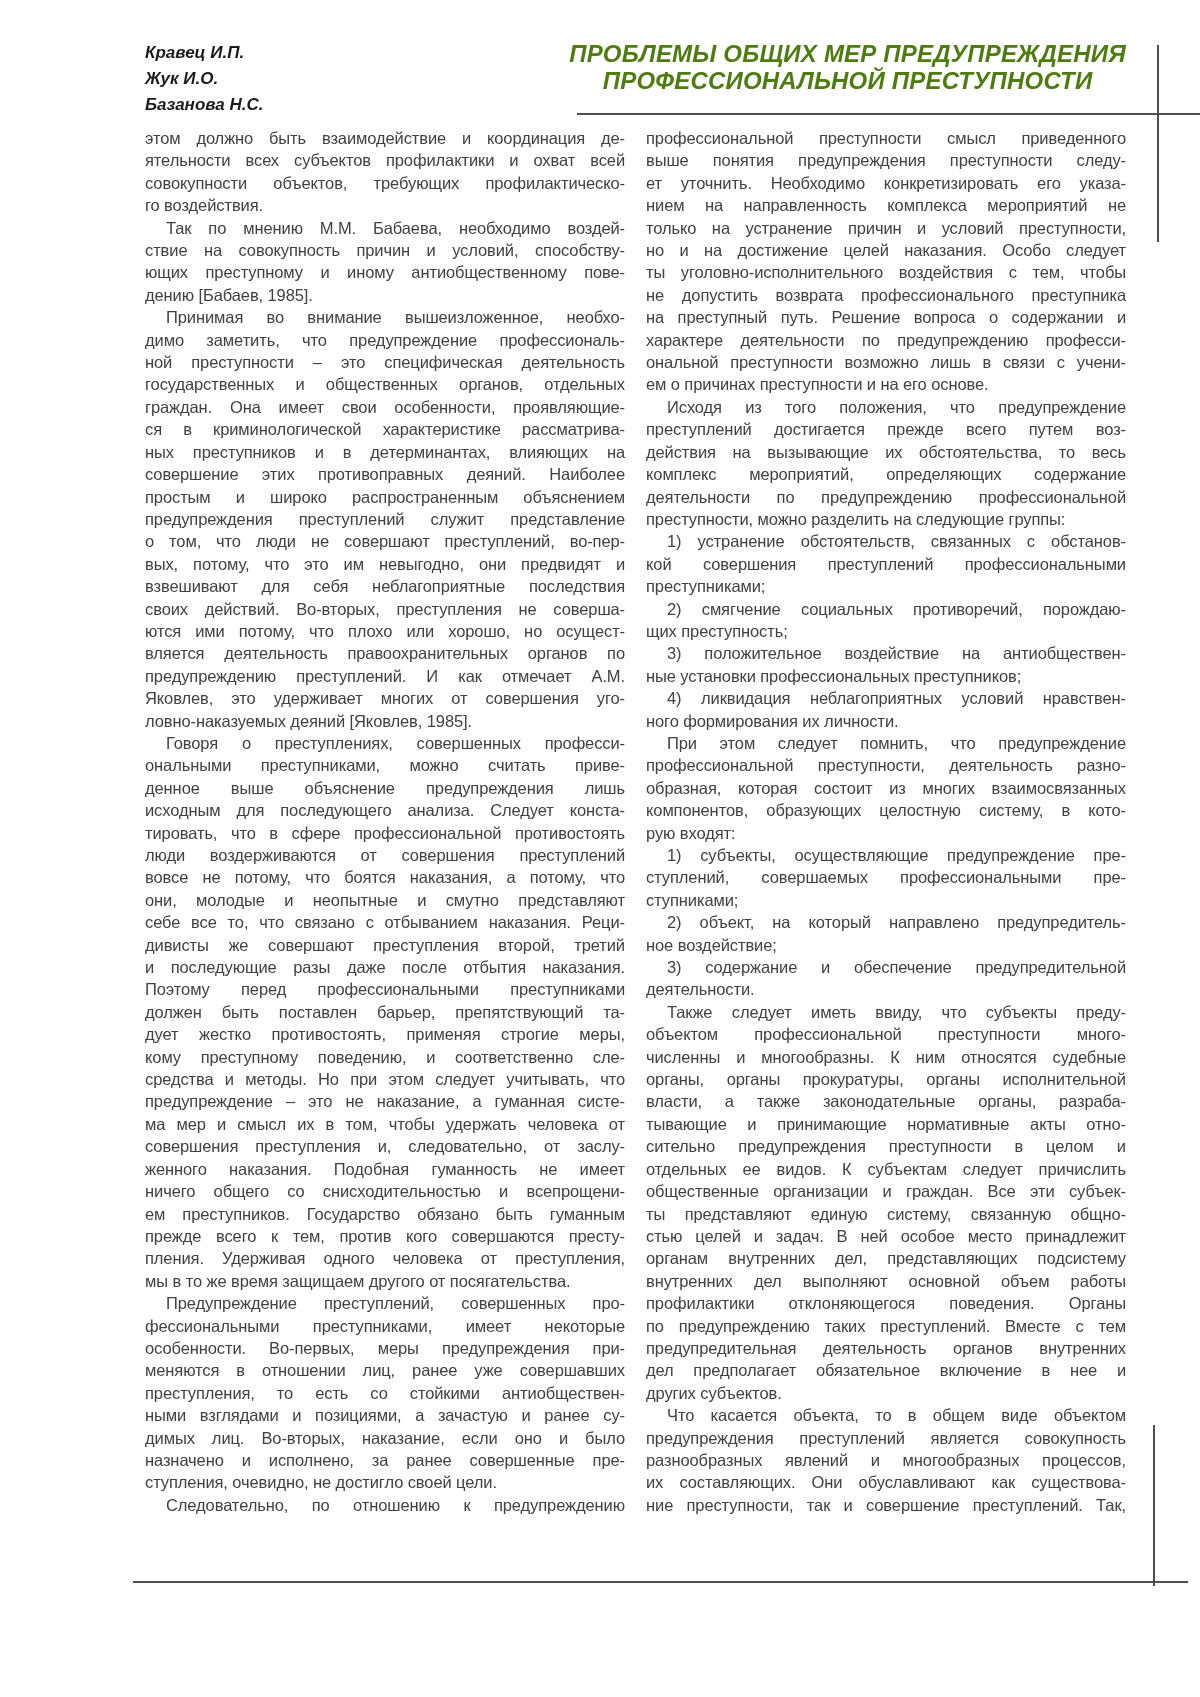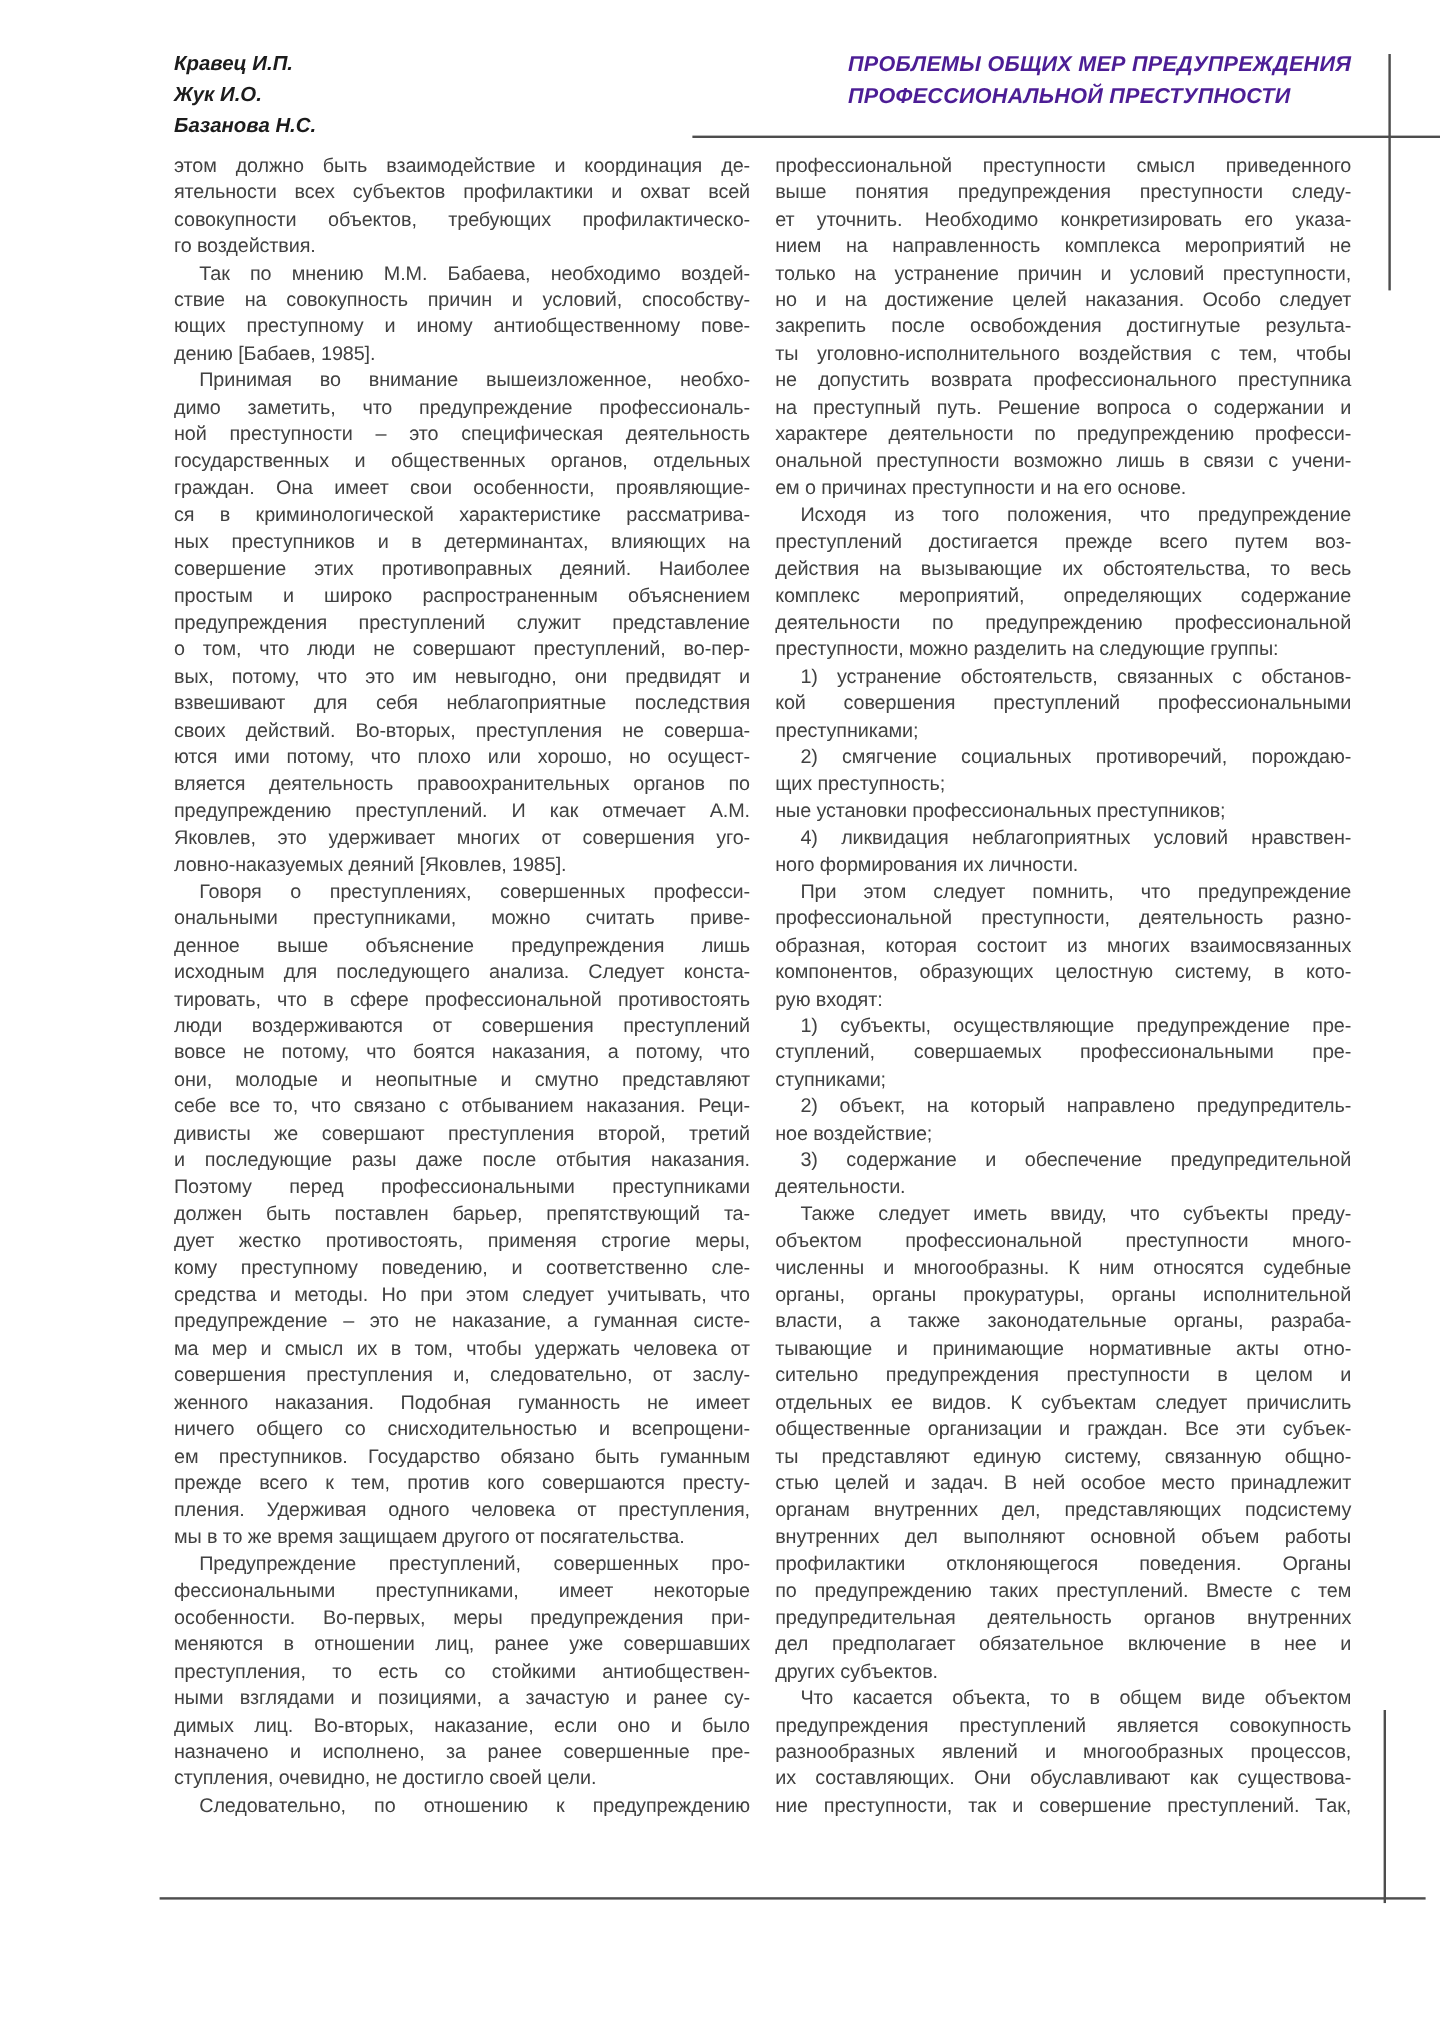--- a/index.html
+++ b/index.html
@@ -1,22 +1,22 @@
 <!DOCTYPE html>
 <html lang="ru"><head>
 <meta charset="utf-8">
 <style>
   html,body{margin:0;padding:0;background:#fff;}
   .page{position:relative;width:1200px;height:1586px;background:#ffffff;overflow:hidden;
         font-family:Liberation Sans, sans-serif;color:#414141;margin-left:40px;}
   
   .authors{position:absolute;left:105px;top:40px;font-size:17px;line-height:26px;
            font-weight:bold;font-style:italic;color:#1c1c1c;}
-  .title{position:absolute;right:114px;top:40px;text-align:left;font-size:18px;line-height:27px;
-         font-weight:bold;font-style:italic;letter-spacing:.2px;color:#4c1d95;}
+  .title{position:absolute;right:114px;top:40px;text-align:center;font-size:24px;line-height:27px;
+         font-weight:bold;font-style:italic;letter-spacing:.2px;color:#4d7c0f;}
   
   .rule{position:absolute;background:#4d4d4d;}
   .rule-h-top{left:537px;top:113px;width:635px;height:2px;}
   .rule-v-top{left:1117px;top:45px;width:2px;height:197px;}
   .rule-h-bottom{left:93px;top:1581px;width:1055px;height:2px;}
   .rule-v-bottom{left:1113px;top:1425px;width:2px;height:203px;}
   
   .col{position:absolute;top:127px;width:480px;font-size:16.5px;line-height:22.4px;
        letter-spacing:-0.1px;color:#414141;}
   .col-left{left:105px;}
@@ -129,21 +129,20 @@
       </div>
     </div>
   <div class="col col-right">
       <div class="para">
         <div class="line">профессиональной преступности смысл приведенного</div>
         <div class="line">выше понятия предупреждения преступности следу-</div>
         <div class="line">ет уточнить. Необходимо конкретизировать его указа-</div>
         <div class="line">нием на направленность комплекса мероприятий не</div>
         <div class="line">только на устранение причин и условий преступности,</div>
         <div class="line">но и на достижение целей наказания. Особо следует</div>
-        <div class="line">закрепить после освобождения достигнутые результа-</div>
         <div class="line">ты уголовно-исполнительного воздействия с тем, чтобы</div>
         <div class="line">не допустить возврата профессионального преступника</div>
         <div class="line">на преступный путь. Решение вопроса о содержании и</div>
         <div class="line">характере деятельности по предупреждению професси-</div>
         <div class="line">ональной преступности возможно лишь в связи с учени-</div>
         <div class="line end">ем о причинах преступности и на его основе.</div>
       </div>
       <div class="para">
         <div class="line indent">Исходя из того положения, что предупреждение</div>
         <div class="line">преступлений достигается прежде всего путем воз-</div>
@@ -155,20 +154,21 @@
       <div class="para">
         <div class="line indent">1) устранение обстоятельств, связанных с обстанов-</div>
         <div class="line">кой совершения преступлений профессиональными</div>
         <div class="line end">преступниками;</div>
       </div>
       <div class="para">
         <div class="line indent">2) смягчение социальных противоречий, порождаю-</div>
         <div class="line end">щих преступность;</div>
       </div>
       <div class="para">
+        <div class="line indent">3) положительное воздействие на антиобществен-</div>
         <div class="line end">ные установки профессиональных преступников;</div>
       </div>
       <div class="para">
         <div class="line indent">4) ликвидация неблагоприятных условий нравствен-</div>
         <div class="line end">ного формирования их личности.</div>
       </div>
       <div class="para">
         <div class="line indent">При этом следует помнить, что предупреждение</div>
         <div class="line">профессиональной преступности, деятельность разно-</div>
         <div class="line">образная, которая состоит из многих взаимосвязанных</div>

